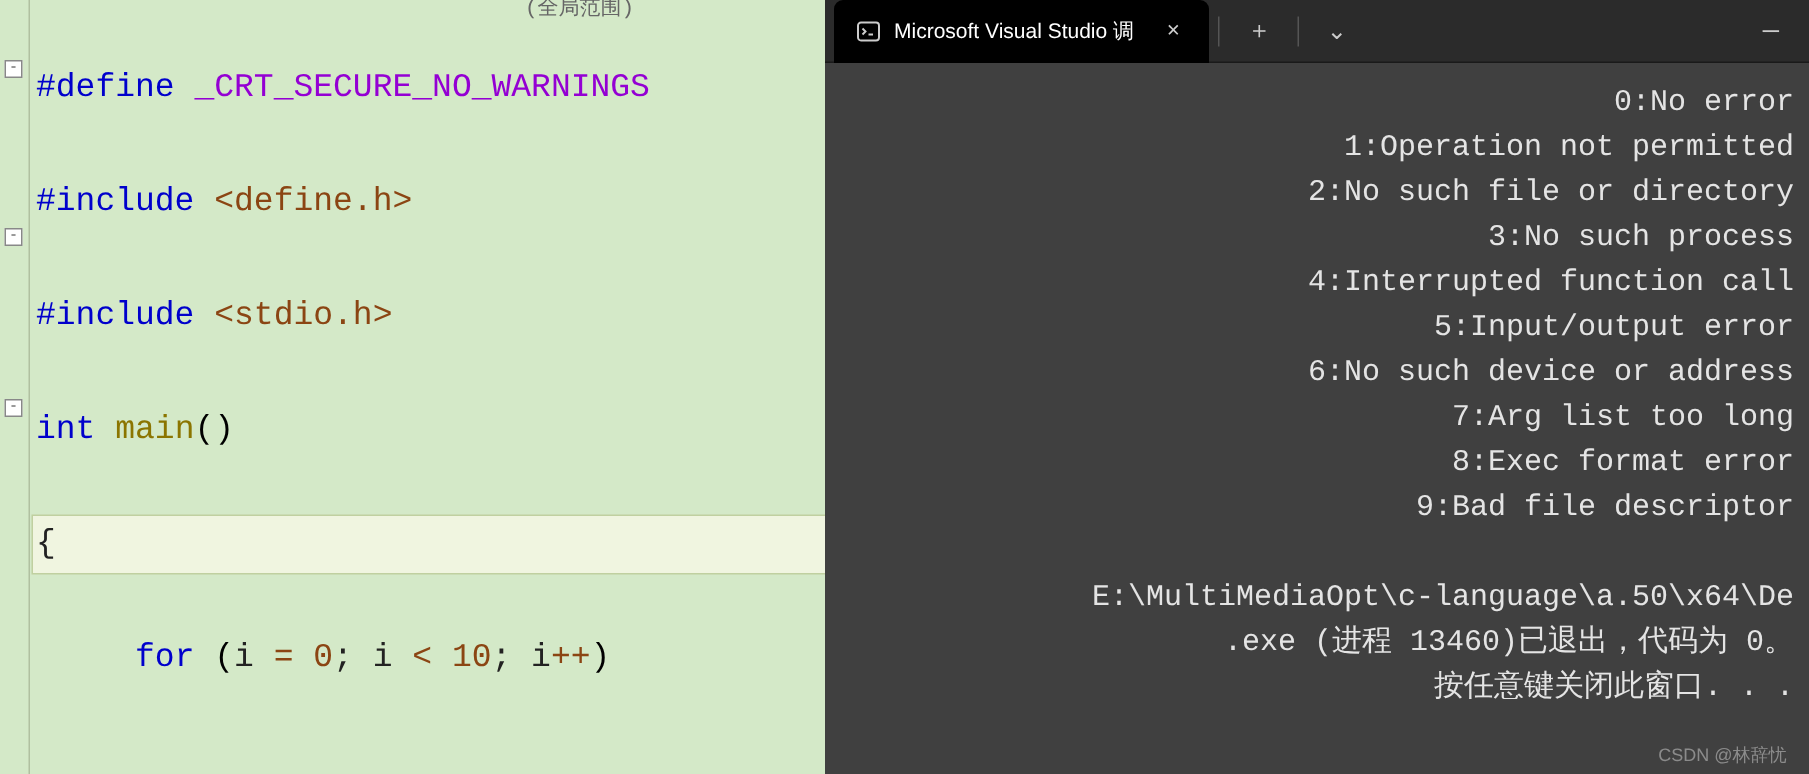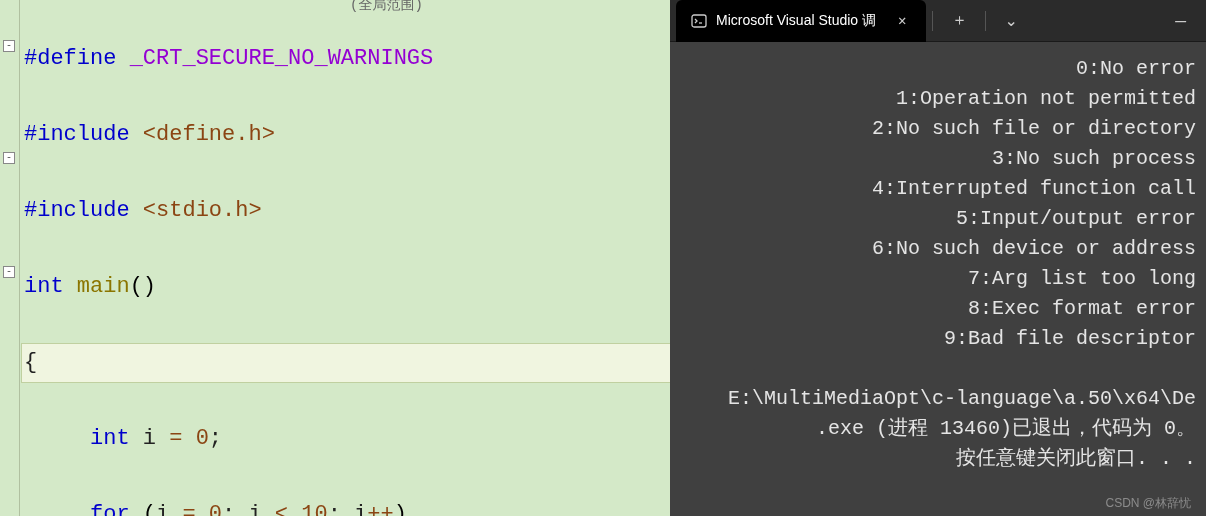--- a/index.html
+++ b/index.html
@@ -11,21 +11,21 @@
       overflow: hidden;
       position: relative;
       background: #f0f0f0;
     }
     .container {
       display: flex;
       width: 100%;
       height: 100%;
     }
     .editor-pane {
-      width: 670px;
+      width: 550px;
       height: 100%;
       background: #d4e9c8;
       position: relative;
       display: flex;
     }
     .gutter {
       width: 20px;
       background: #d4e9c8;
       border-right: 1px solid #b0c0a0;
       position: relative;
@@ -171,21 +171,20 @@
       <div class="fold-marker" style="top:40px">-</div>
       <div class="fold-marker" style="top:152px">-</div>
       <div class="fold-marker" style="top:266px">-</div>
     </div>
     <div class="code-area">
 <div class="code-line"><span class="kw-blue">#define </span><span class="kw-purple">_CRT_SECURE_NO_WARNINGS</span></div>
 <div class="code-line"><span class="kw-blue">#include </span><span class="kw-brown">&lt;</span><span class="kw-brown">define.h</span><span class="kw-brown">&gt;</span></div>
 <div class="code-line"><span class="kw-blue">#include </span><span class="kw-brown">&lt;</span><span class="kw-brown">stdio.h</span><span class="kw-brown">&gt;</span></div>
 <div class="code-line"><span class="kw-blue">int </span><span class="kw-id">main</span><span class="paren">()</span></div>
 <div class="code-line highlight-line"><span class="plain">{</span></div>
-<div class="code-line"><span>     </span><span class="kw-blue">int </span><span class="plain">i</span><span class="op"> = </span><span class="num">0</span><span class="semi">;</span></div>
 <div class="code-line"><span>     </span><span class="kw-blue">for </span><span class="paren">(</span><span class="plain">i</span><span class="op"> = </span><span class="num">0</span><span class="semi">; </span><span class="plain">i</span><span class="op"> &lt; </span><span class="num">10</span><span class="semi">; </span><span class="plain">i</span><span class="op">++</span><span class="paren">)</span></div>
 
 
 
 
 
     </div>
   </div>
 
   <div class="console-pane">

